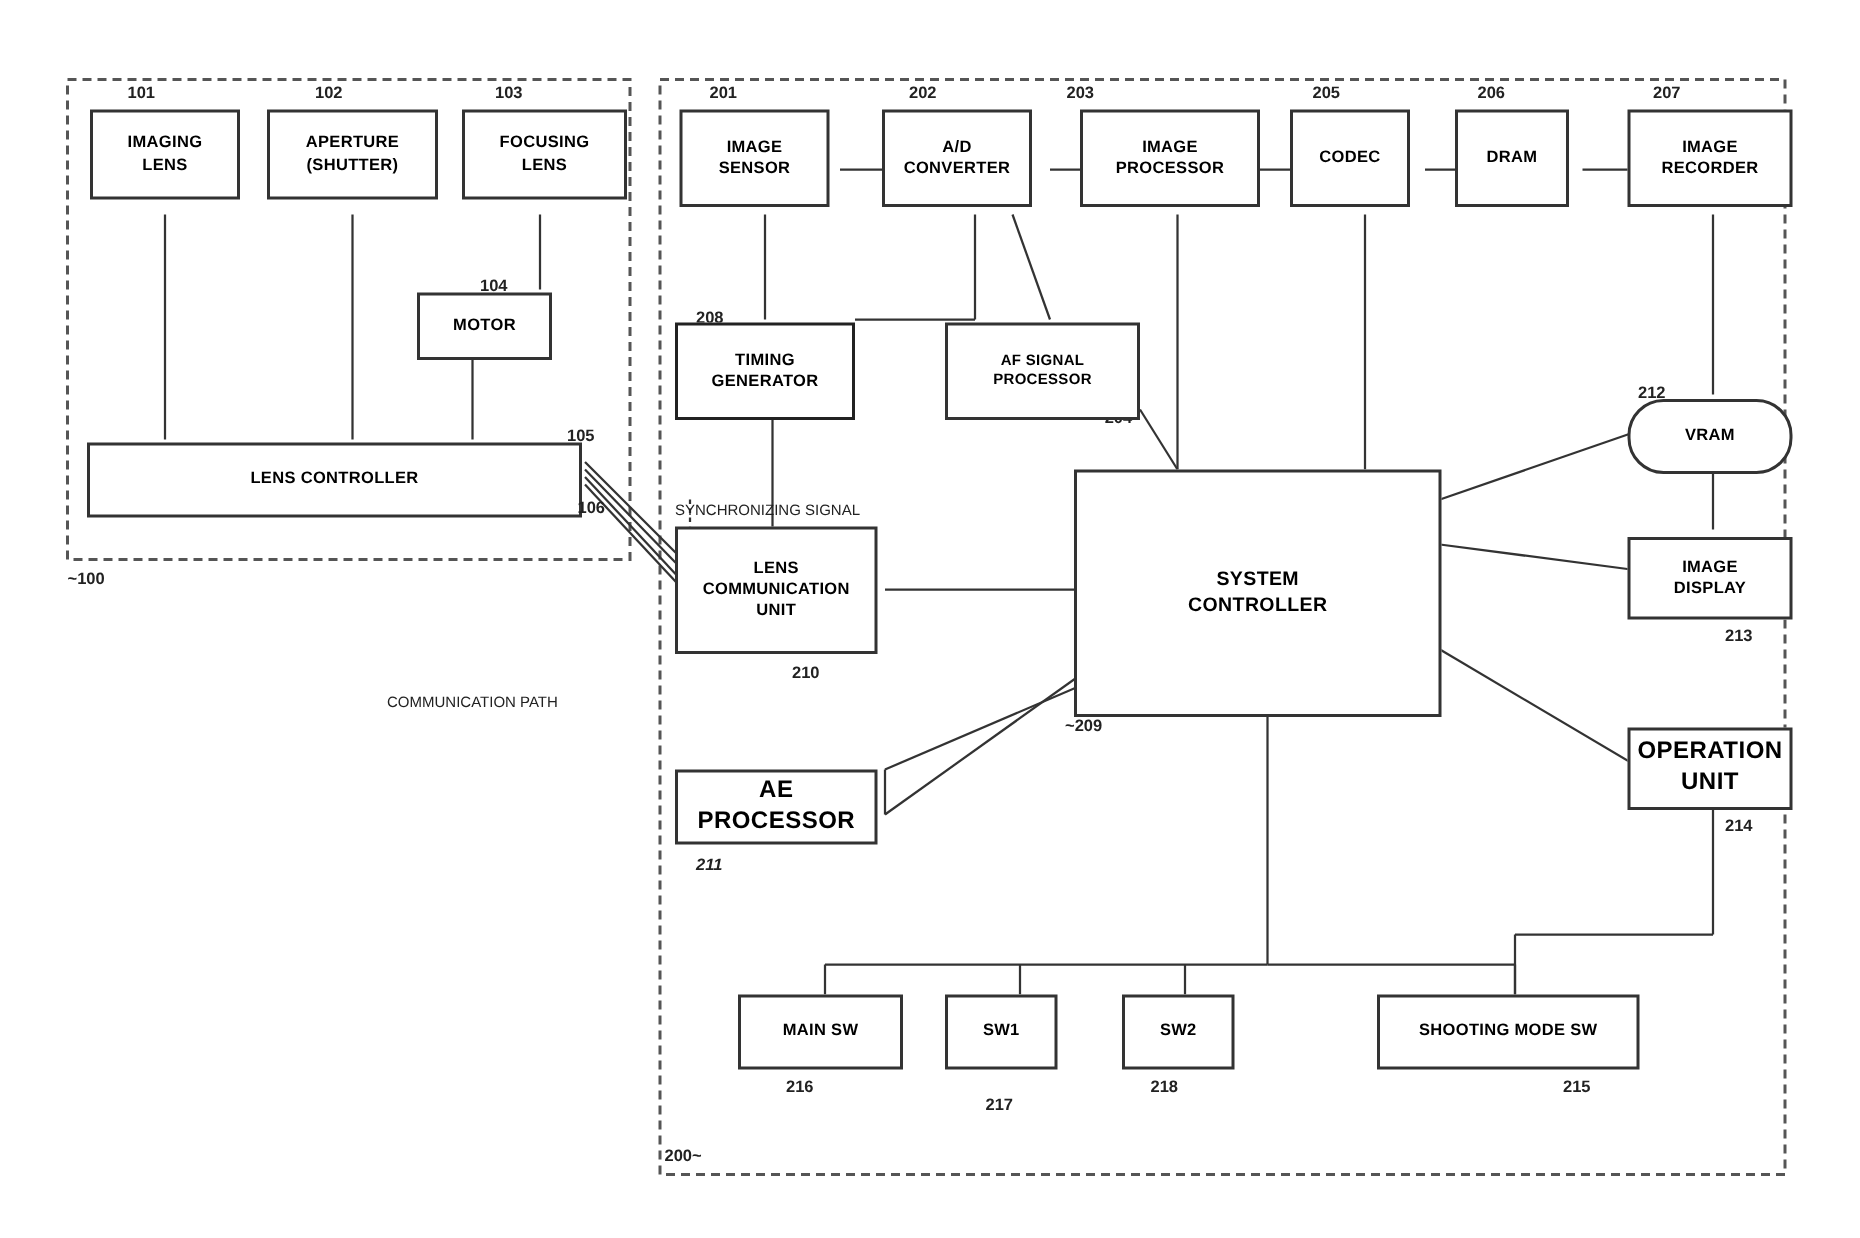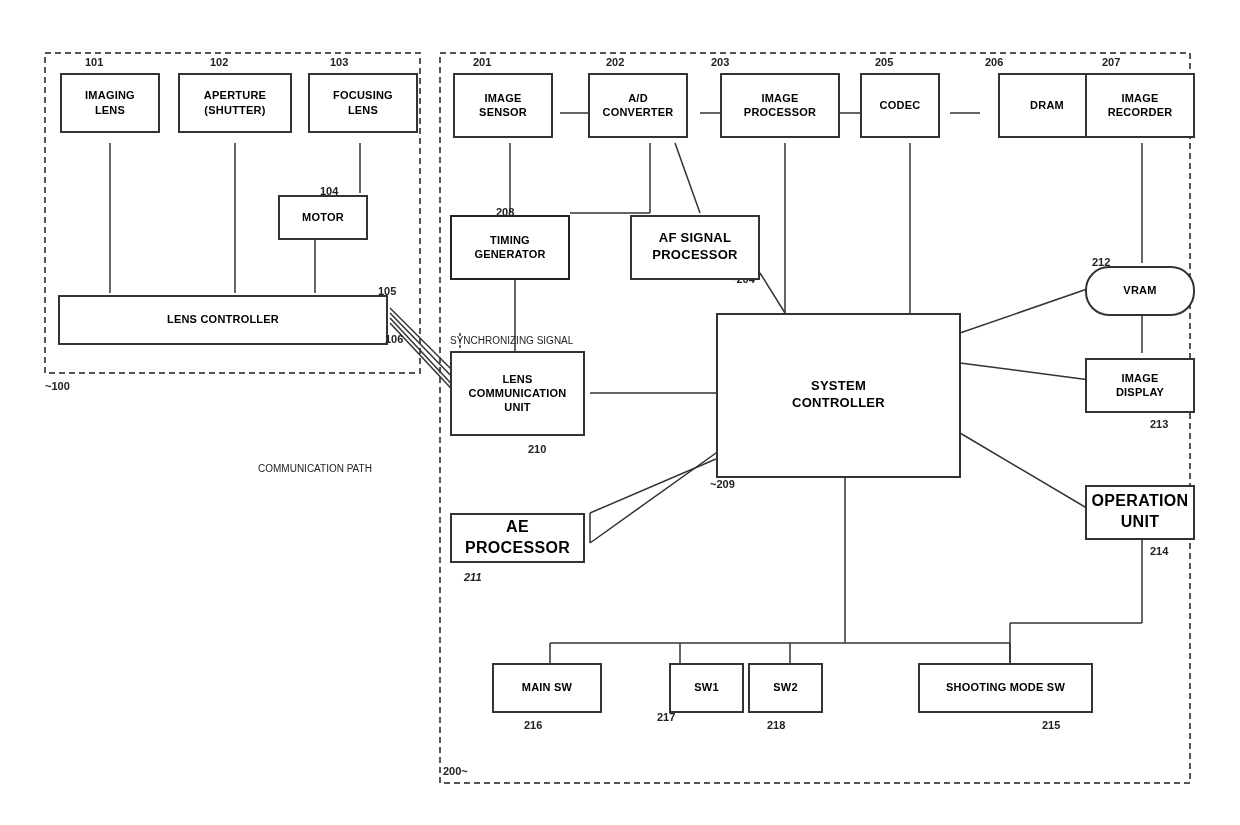--- a/index.html
+++ b/index.html
@@ -188,39 +188,39 @@
   </div>
 
   <div class="block-label" style="left:845px;top:33px;">205</div>
 
   <div class="block" style="left:830px;top:50px;width:80px;height:65px;font-size:11px;">
     <span>CODEC</span>
   </div>
 
   <div class="block-label" style="left:955px;top:33px;">206</div>
 
-  <div class="block" style="left:940px;top:50px;width:98px;height:65px;font-size:11px;margin-left:28px;">
+  <div class="block" style="left:940px;top:50px;width:76px;height:65px;font-size:11px;">
     <span>DRAM</span>
   </div>
 
   <div class="block-label" style="left:1072px;top:33px;">207</div>
 
   <div class="block" style="left:1055px;top:50px;width:110px;height:65px;font-size:11px;">
     <span>IMAGE<br>RECORDER</span>
   </div>
 
-  <div class="block-label" style="left:434px;top:183px;margin-left:32px;">208</div>
+  <div class="block-label" style="left:434px;top:183px;">208</div>
 
   <div class="block" style="left:420px;top:192px;width:120px;height:65px;font-size:11px;font-weight:bold;border:2.5px solid #222;">
     <span>TIMING<br>GENERATOR</span>
   </div>
 
   <div class="block-label" style="left:700px;top:250px;">~204</div>
 
-  <div class="block" style="left:600px;top:192px;width:130px;height:65px;font-size:13px;">
+  <div class="block" style="left:600px;top:192px;width:130px;height:65px;font-size:10px;">
     <span>AF SIGNAL<br>PROCESSOR</span>
   </div>
 
   <div class="block-label" style="left:420px;top:312px;font-size:10px;font-weight:normal;">SYNCHRONIZING SIGNAL</div>
 
   <div class="block-label" style="left:498px;top:420px;">210</div>
 
   <div class="block" style="left:420px;top:328px;width:135px;height:85px;font-size:11px;">
     <span>LENS<br>COMMUNICATION<br>UNIT</span>
   </div>
@@ -254,25 +254,25 @@
   </div>
 
   <div class="block-label" style="left:1120px;top:522px;">214</div>
 
   <div class="block" style="left:462px;top:640px;width:110px;height:50px;font-size:11px;">
     <span>MAIN SW</span>
   </div>
 
   <div class="block-label" style="left:494px;top:696px;">216</div>
 
-  <div class="block" style="left:639px;top:640px;width:75px;height:50px;font-size:11px;">
+  <div class="block" style="left:600px;top:640px;width:75px;height:50px;font-size:11px;">
     <span>SW1</span>
   </div>
 
-  <div class="block-label" style="left:627px;top:688px;">217</div>
+  <div class="block-label" style="left:627px;top:708px;">217</div>
 
   <div class="block" style="left:718px;top:640px;width:75px;height:50px;font-size:11px;">
     <span>SW2</span>
   </div>
 
   <div class="block-label" style="left:737px;top:696px;">218</div>
 
   <div class="block" style="left:888px;top:640px;width:175px;height:50px;font-size:11px;">
     <span>SHOOTING MODE SW</span>
   </div>

